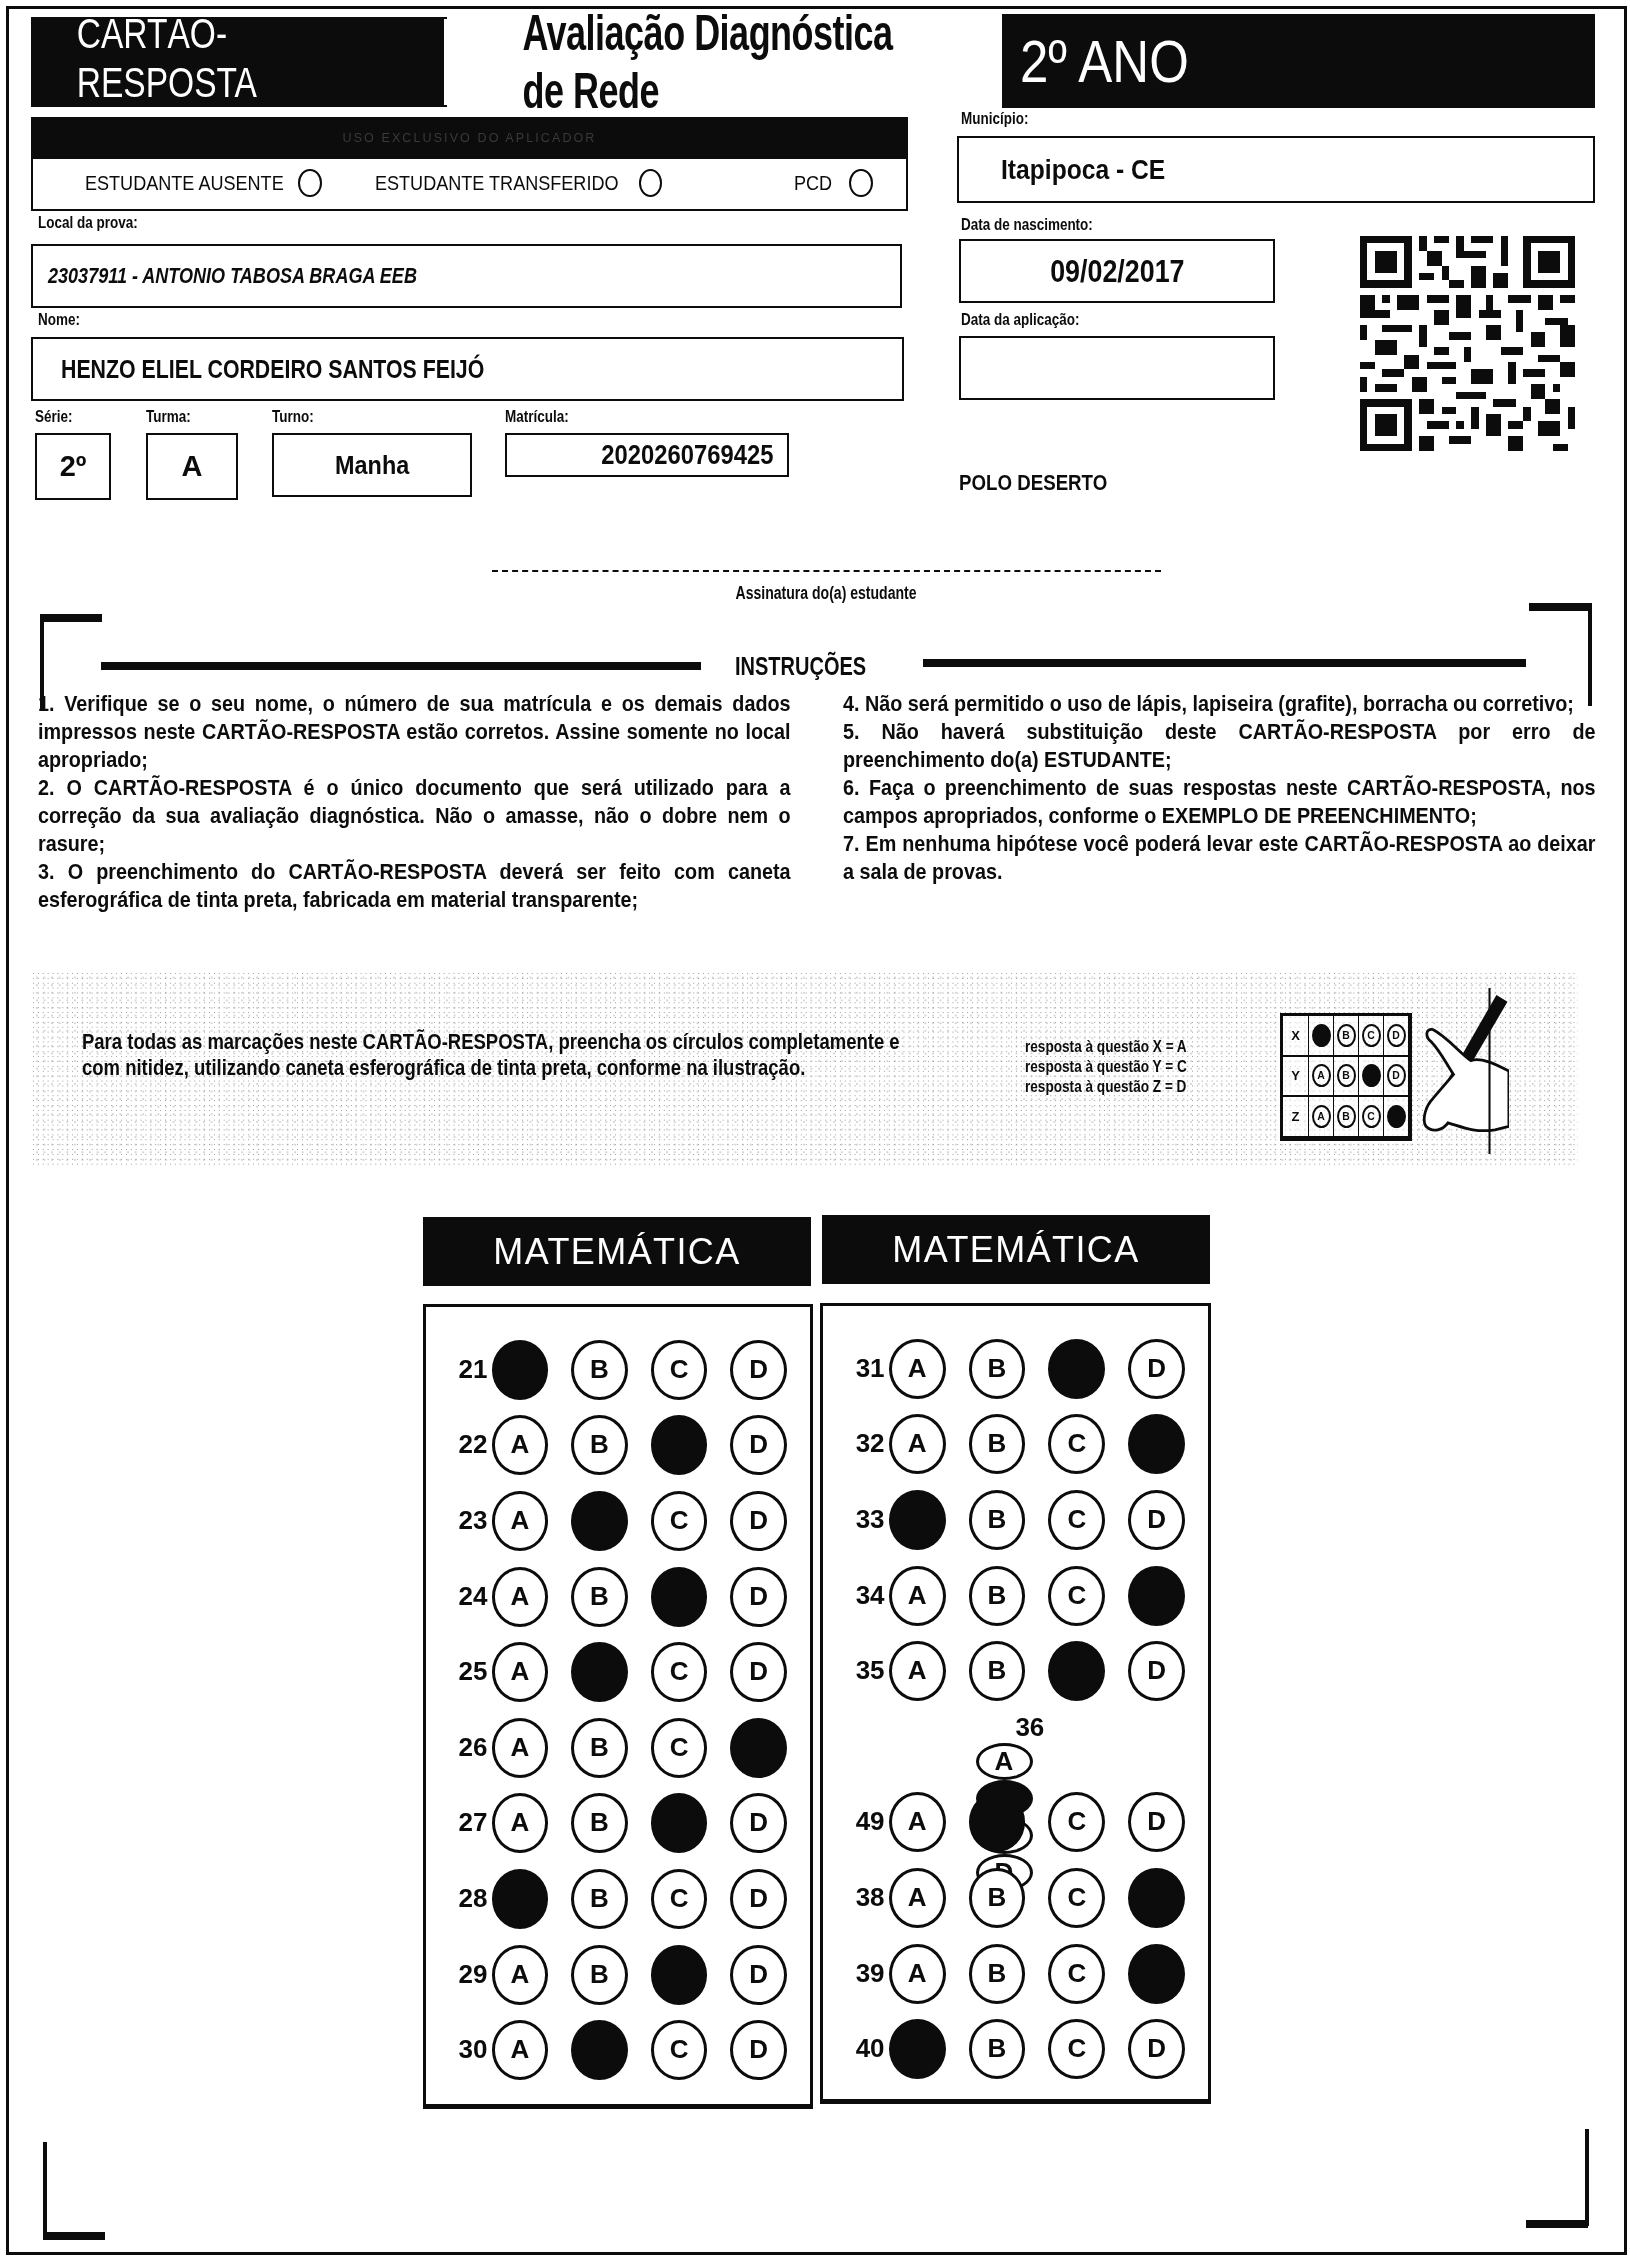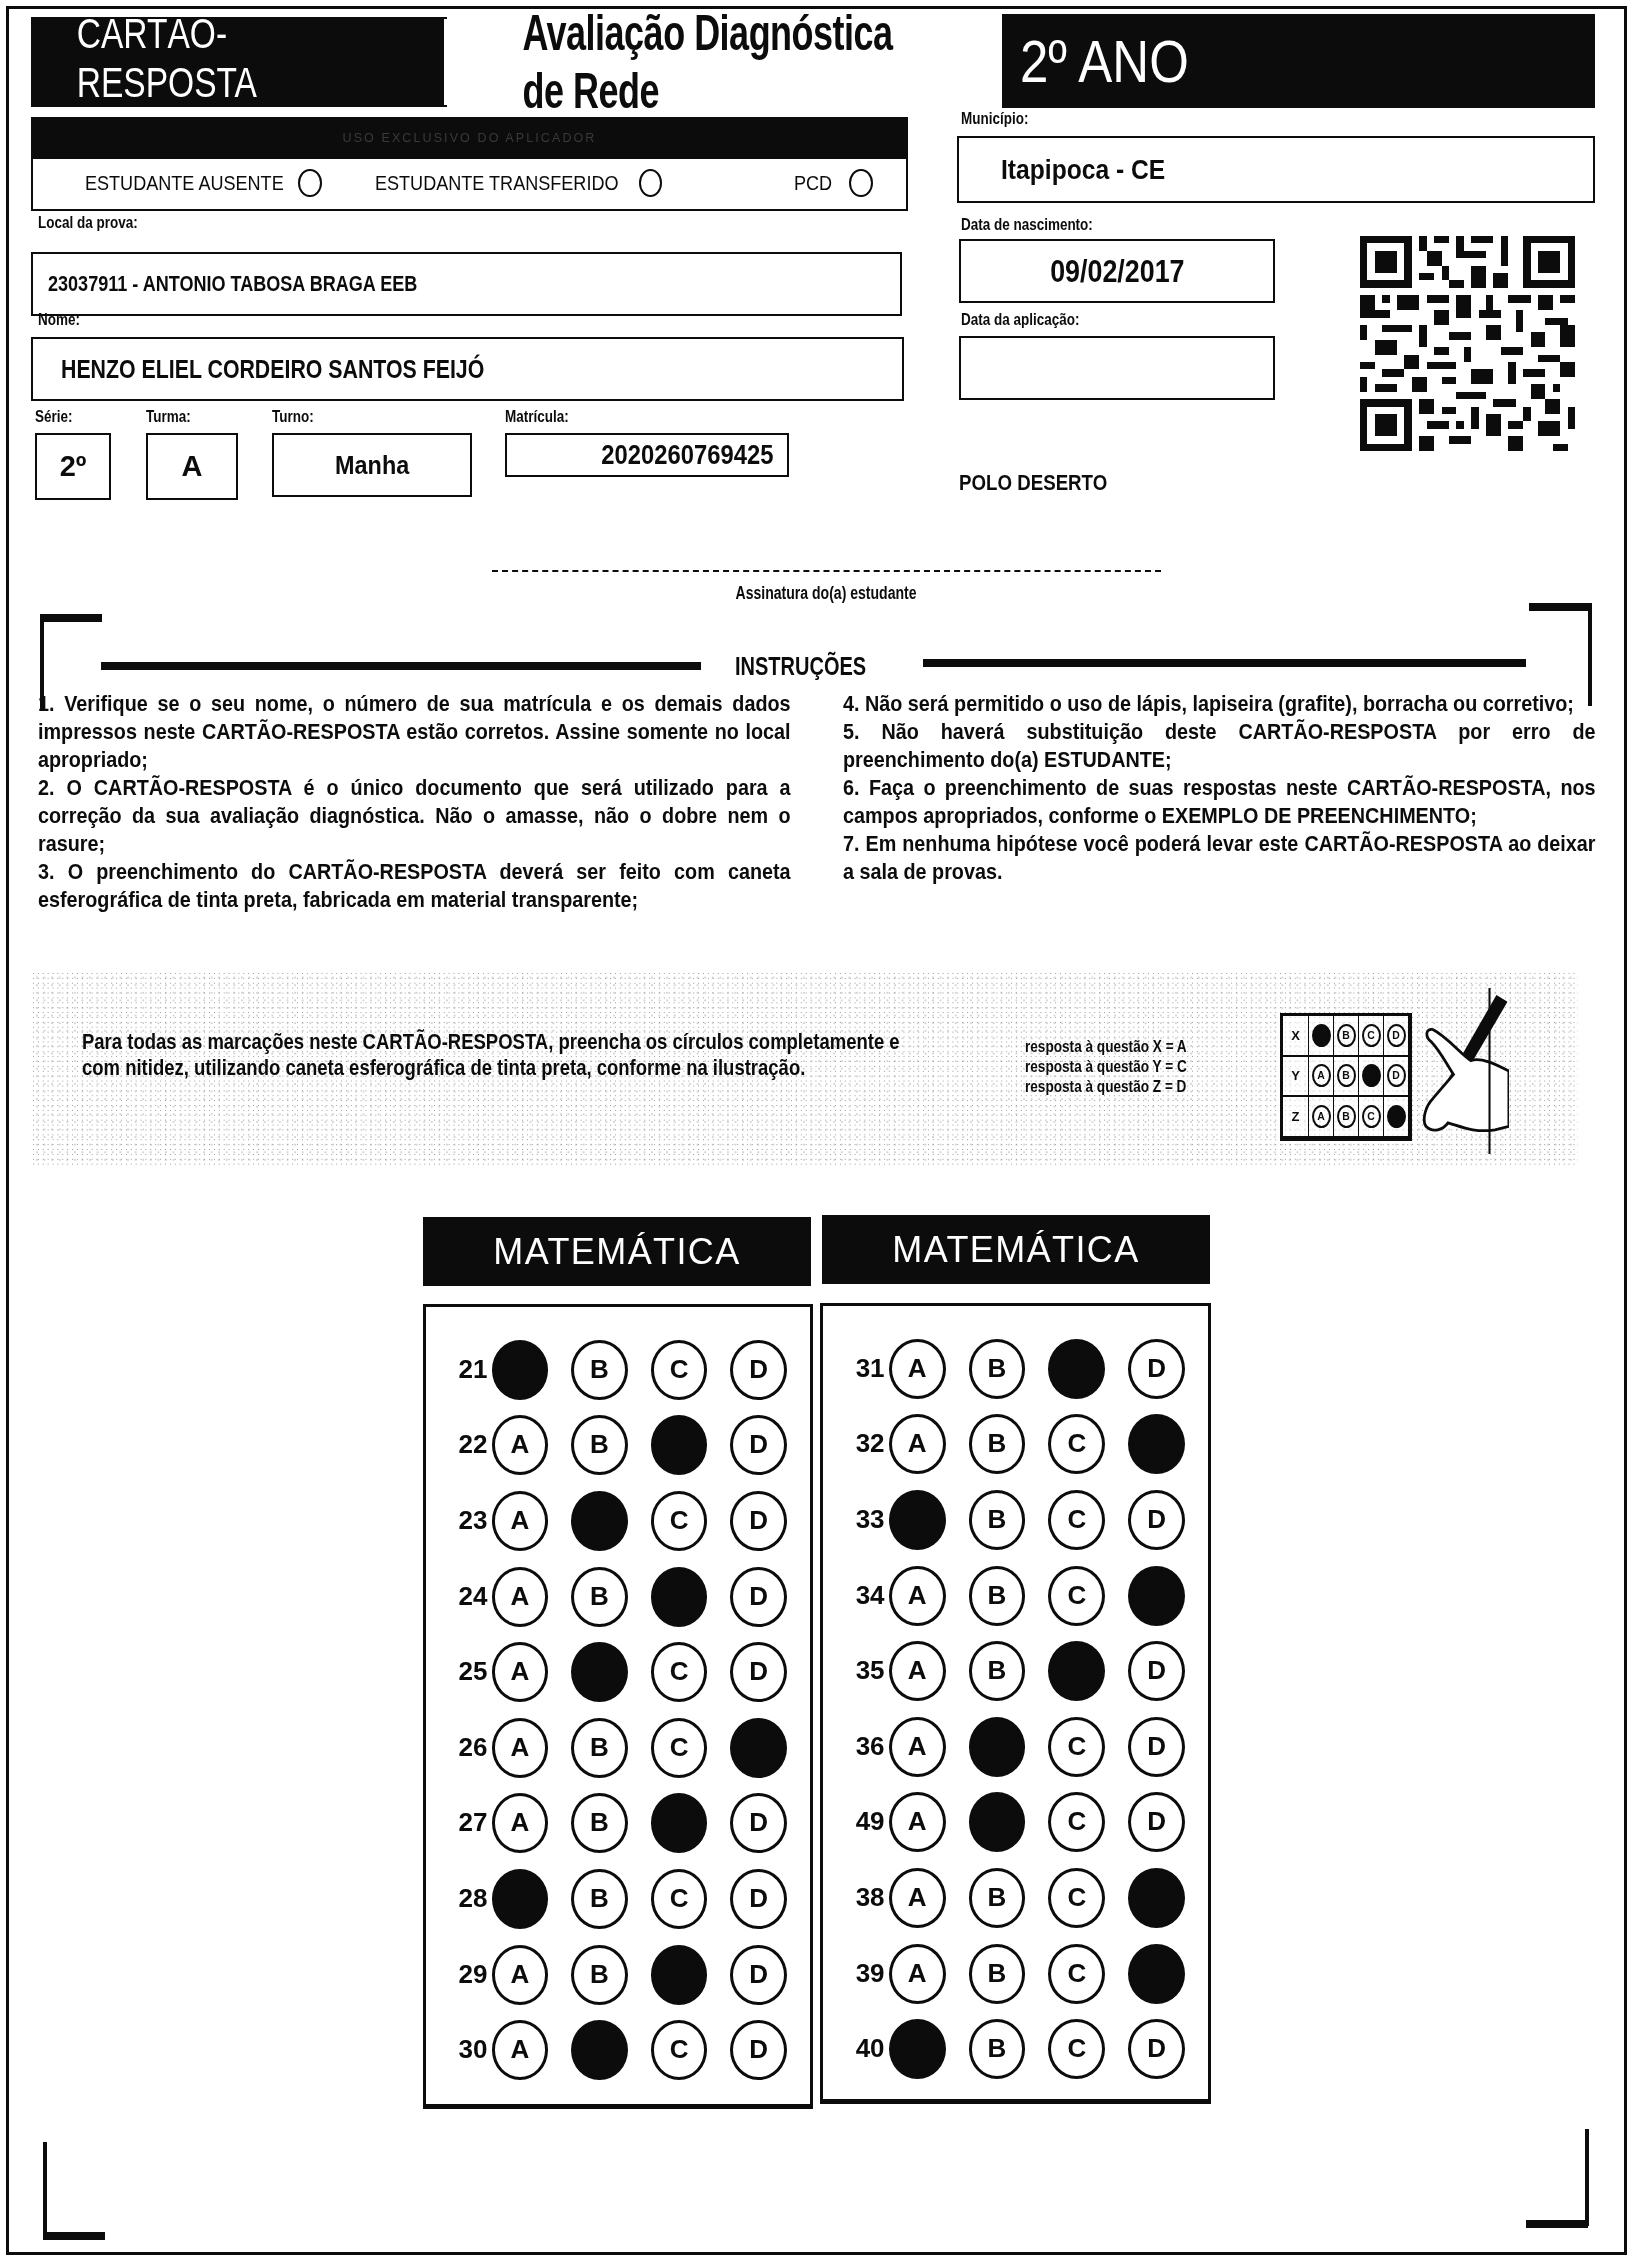--- a/index.html
+++ b/index.html
@@ -99,21 +99,21 @@
   <span class="lbl">PCD</span>
   <span class="radio" style="margin-left:11px;"></span>
 </div>
 
 <div class="abs field-label" style="left:961px; top:108px;">Município:</div>
 <div class="abs box" style="left:957px; top:136px; width:638px; height:67px; padding-left:42px;">
   <span class="val" style="font-size:28px; transform:scaleX(0.88); transform-origin:left center;">Itapipoca - CE</span>
 </div>
 
 <div class="abs field-label" style="left:38px; top:212px;">Local da prova:</div>
-<div class="abs box" style="left:31px; top:252px; width:871px; height:64px; padding-left:15.3px;">
+<div class="abs box" style="left:31px; top:244px; width:871px; height:64px; padding-left:15.3px;font-style:italic;">
   <span class="val" style="font-size:22px; transform:scaleX(0.82); transform-origin:left center;">23037911 - ANTONIO TABOSA BRAGA EEB</span>
 </div>
 
 <div class="abs field-label" style="left:38px; top:309px;">Nome:</div>
 <div class="abs box" style="left:31px; top:337px; width:873px; height:64px; padding-left:28px;">
   <span class="val" style="font-size:26px; transform:scaleX(0.82); transform-origin:left center;">HENZO ELIEL CORDEIRO SANTOS FEIJÓ</span>
 </div>
 
 <div class="abs field-label" style="left:35px; top:406px;">Série:</div>
 <div class="abs box" style="left:35px; top:433px; width:76px; height:67px; justify-content:center;">
@@ -360,21 +360,21 @@
       <span class="bubble">C</span>
       <span class="bubble filled">D</span>
     </div>
     <div class="q-row" style="top: 330px;">
       <span class="q-num">35</span>
       <span class="bubble">A</span>
       <span class="bubble">B</span>
       <span class="bubble filled">C</span>
       <span class="bubble">D</span>
     </div>
-    <div class="q-row" style="top: 406px;">
+    <div class="q-row" style="top: 406px; flex-direction: column;">
       <span class="q-num">36</span>
       <span class="bubble">A</span>
       <span class="bubble filled">B</span>
       <span class="bubble">C</span>
       <span class="bubble">D</span>
     </div>
     <div class="q-row" style="top: 481px;">
       <span class="q-num">49</span>
       <span class="bubble">A</span>
       <span class="bubble filled">B</span>

